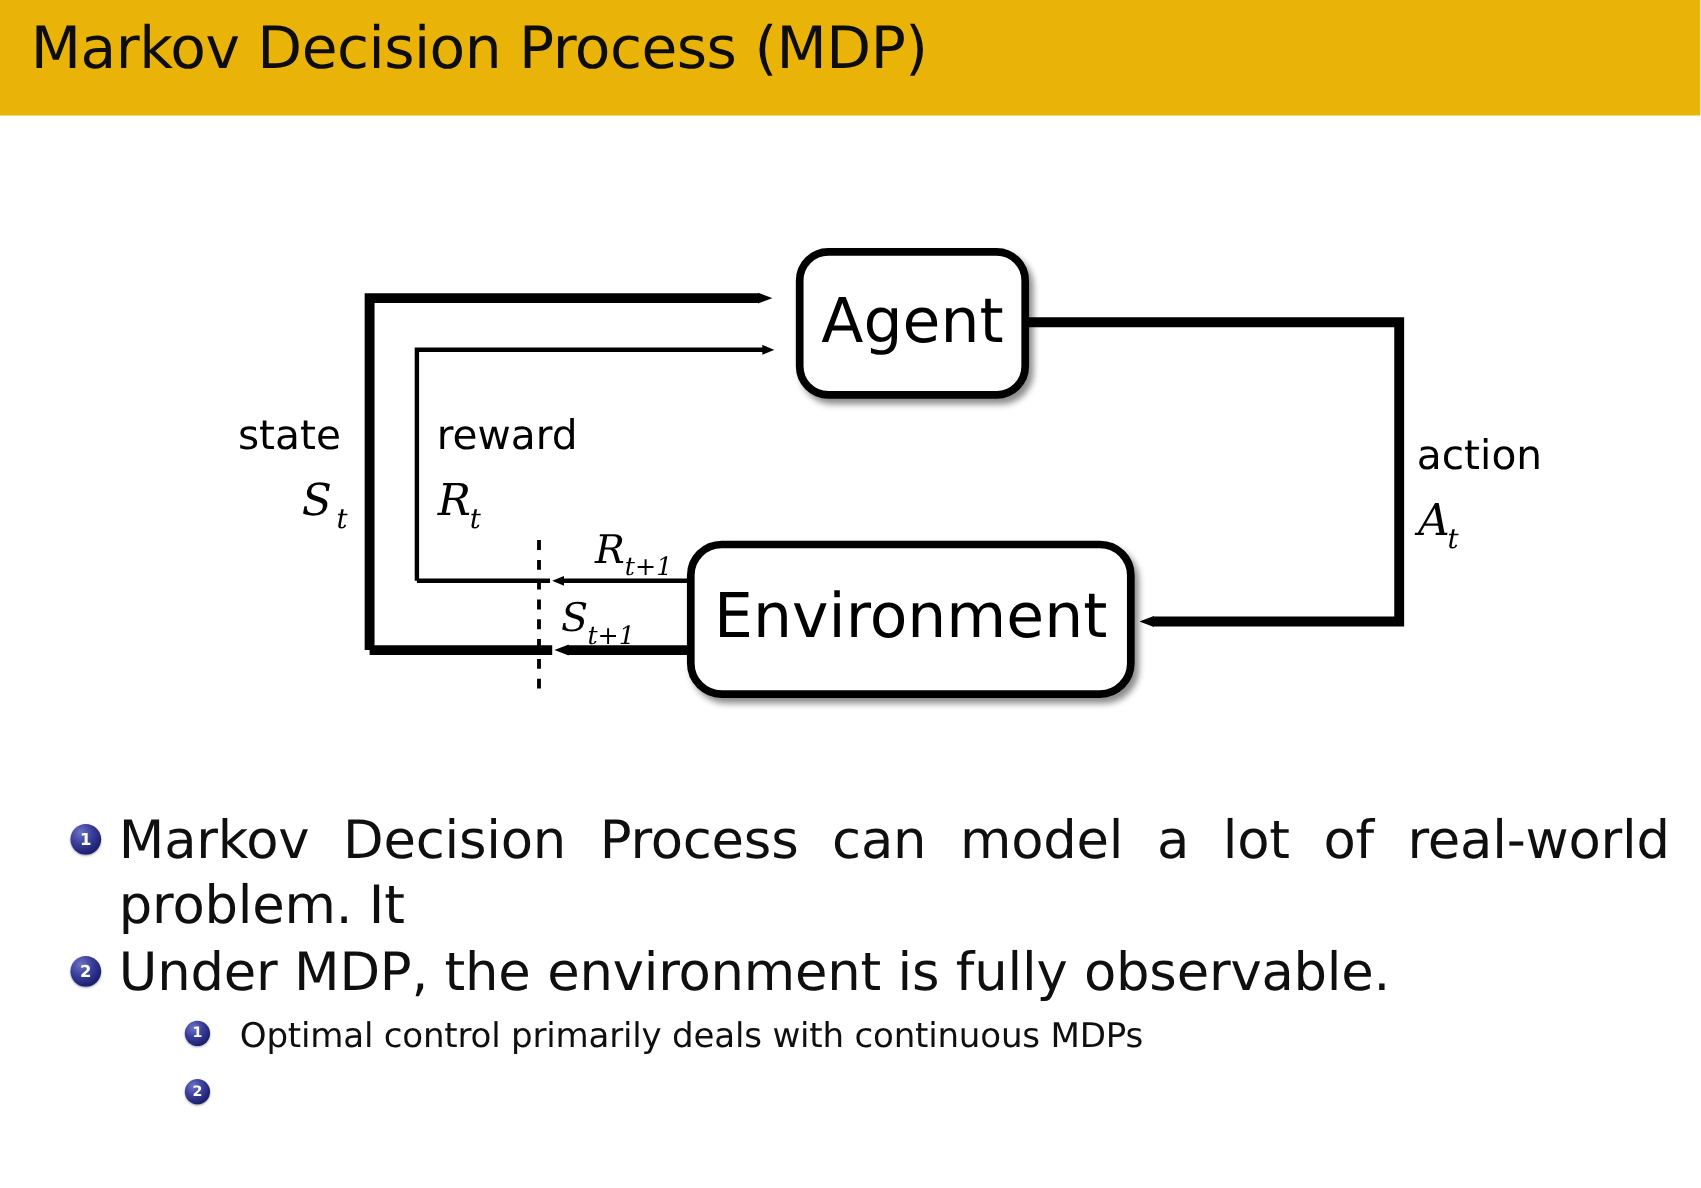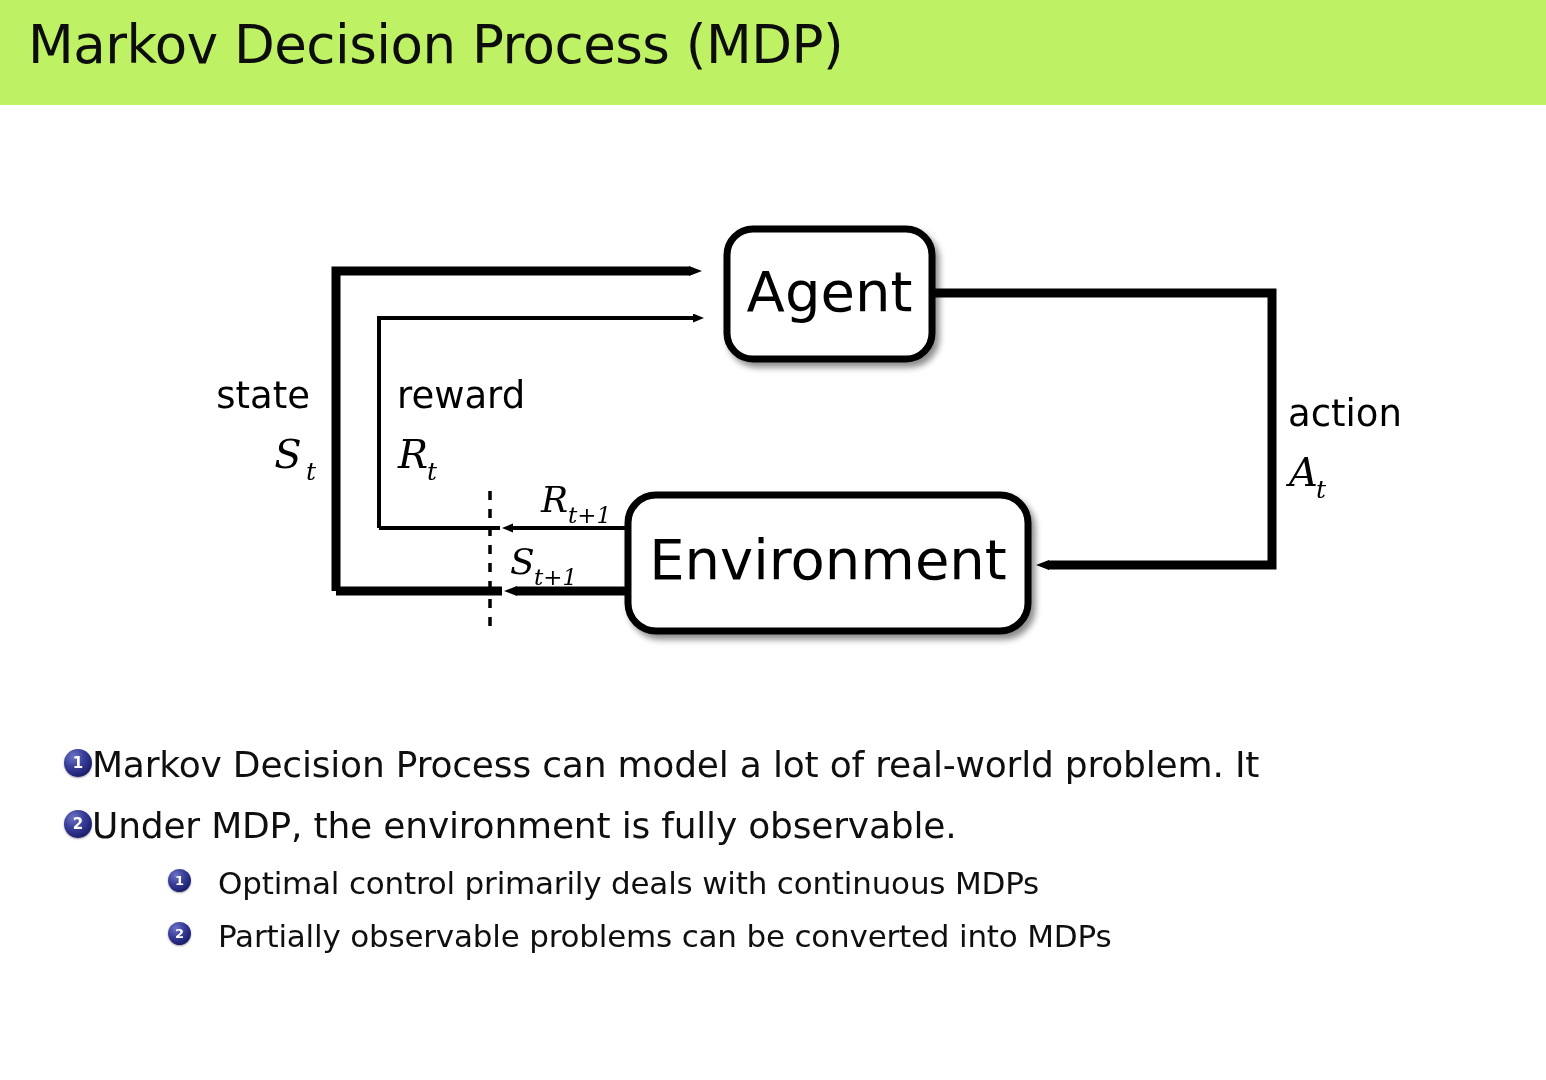--- a/index.html
+++ b/index.html
@@ -13,21 +13,21 @@
     overflow: hidden;
     font-family: "DejaVu Sans", "Liberation Sans", sans-serif;
     color: #000000;
   }
 
   
   #header-band {
     position: absolute;
     left: 0; top: 0;
     width: 1546px; height: 105px;
-    background: #bef264;
+    background: #eab308;
   }
   #slide-title {
     position: absolute;
     left: 28px; top: 14px;
     font-size: 53px;
     font-weight: 400;
     letter-spacing: -0.5px;
     color: #0d0d0d;
     font-family: "DejaVu Sans", "Liberation Sans", sans-serif;
     white-space: nowrap;
@@ -74,21 +74,22 @@
     margin-top: 14px;
   }
   .marker-2 {
     width: 23px; height: 23px;
     line-height: 23px;
     font-size: 13px;
     margin-top: 12px;
   }
 
   .btext {
-    font-size: 36px;
+    margin-left: 16px;
+    font-size: 48px;
     line-height: 59px;
     color: #0f0f0f;
     font-family: "DejaVu Sans", "Liberation Sans", sans-serif;
     font-weight: 400;
     letter-spacing: -0.2px;
   }
   .lvl1 .btext {
     width: 1410px;
     text-align: justify;
     text-justify: inter-word;
@@ -208,16 +209,15 @@
     <div class="btext">Under MDP, the environment is fully observable.</div>
   </div>
 
   <div class="bullet-row lvl2">
     <div class="marker marker-2">1</div>
     <div class="btext">Optimal control primarily deals with continuous MDPs</div>
   </div>
 
   <div class="bullet-row lvl2">
     <div class="marker marker-2">2</div>
-    <div class="btext">Partially observable problems can be converted into MDPs</div>
   </div>
 
 </div>
 
 </body></html>

